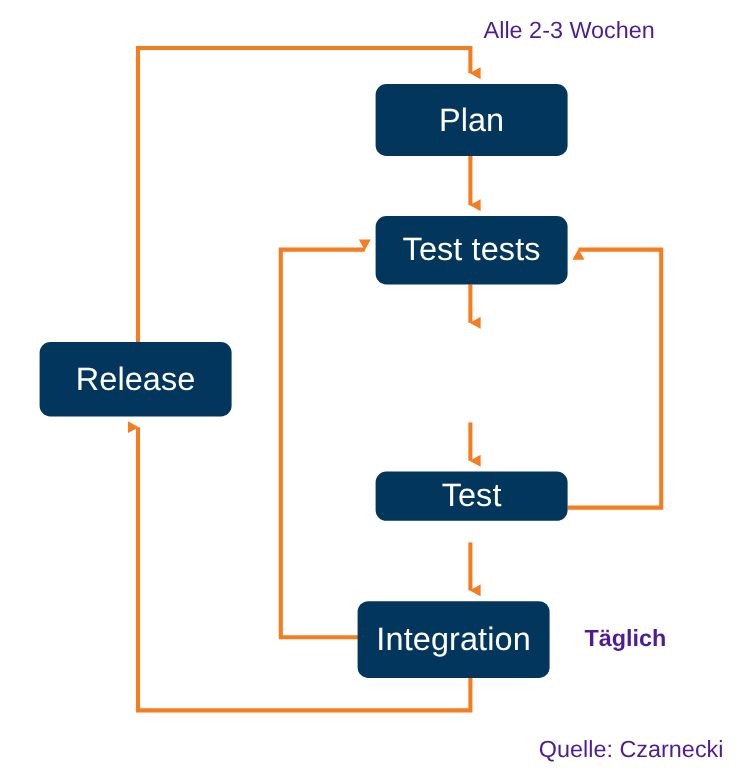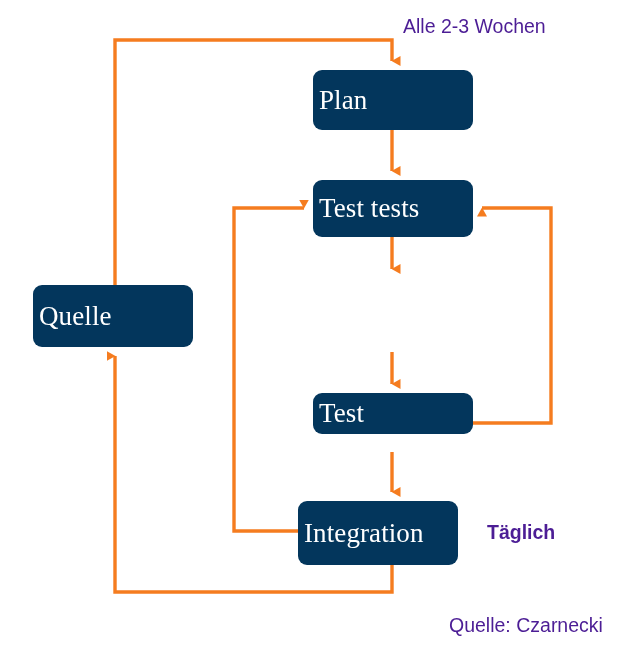--- a/index.html
+++ b/index.html
@@ -24,23 +24,23 @@
     width: 623px;
     height: 645px;
   }
   .node {
     position: absolute;
     background: #03365C;
     border-radius: 9px;
     color: #ffffff;
     display: flex;
     align-items: center;
-    justify-content: flex-start;
+    justify-content: center;
     text-align: center;
-    font-family: Liberation Serif, serif;
+    font-family: Liberation Sans, sans-serif;
     font-size: 27px;
     font-weight: 400;
     line-height: 1.14;
     letter-spacing: 0.1px;
     box-sizing: border-box;
     z-index: 5;
     user-select: none;
   }
   .node-label {
     display: block;
@@ -121,20 +121,20 @@
 
   <div class="node" id="node-test">
     <span class="node-label">Test</span>
   </div>
 
   <div class="node" id="node-integration">
     <span class="node-label">Integration</span>
   </div>
 
   <div class="node" id="node-release">
-    <span class="node-label">Quelle</span>
+    <span class="node-label">Release</span>
   </div>
 
   <div class="caption" id="caption-alle">Alle 2-3 Wochen</div>
   <div class="caption" id="caption-taeglich">Täglich</div>
   <div class="caption" id="caption-quelle">Quelle: Czarnecki</div>
 
 </div>
 
 </body></html>

